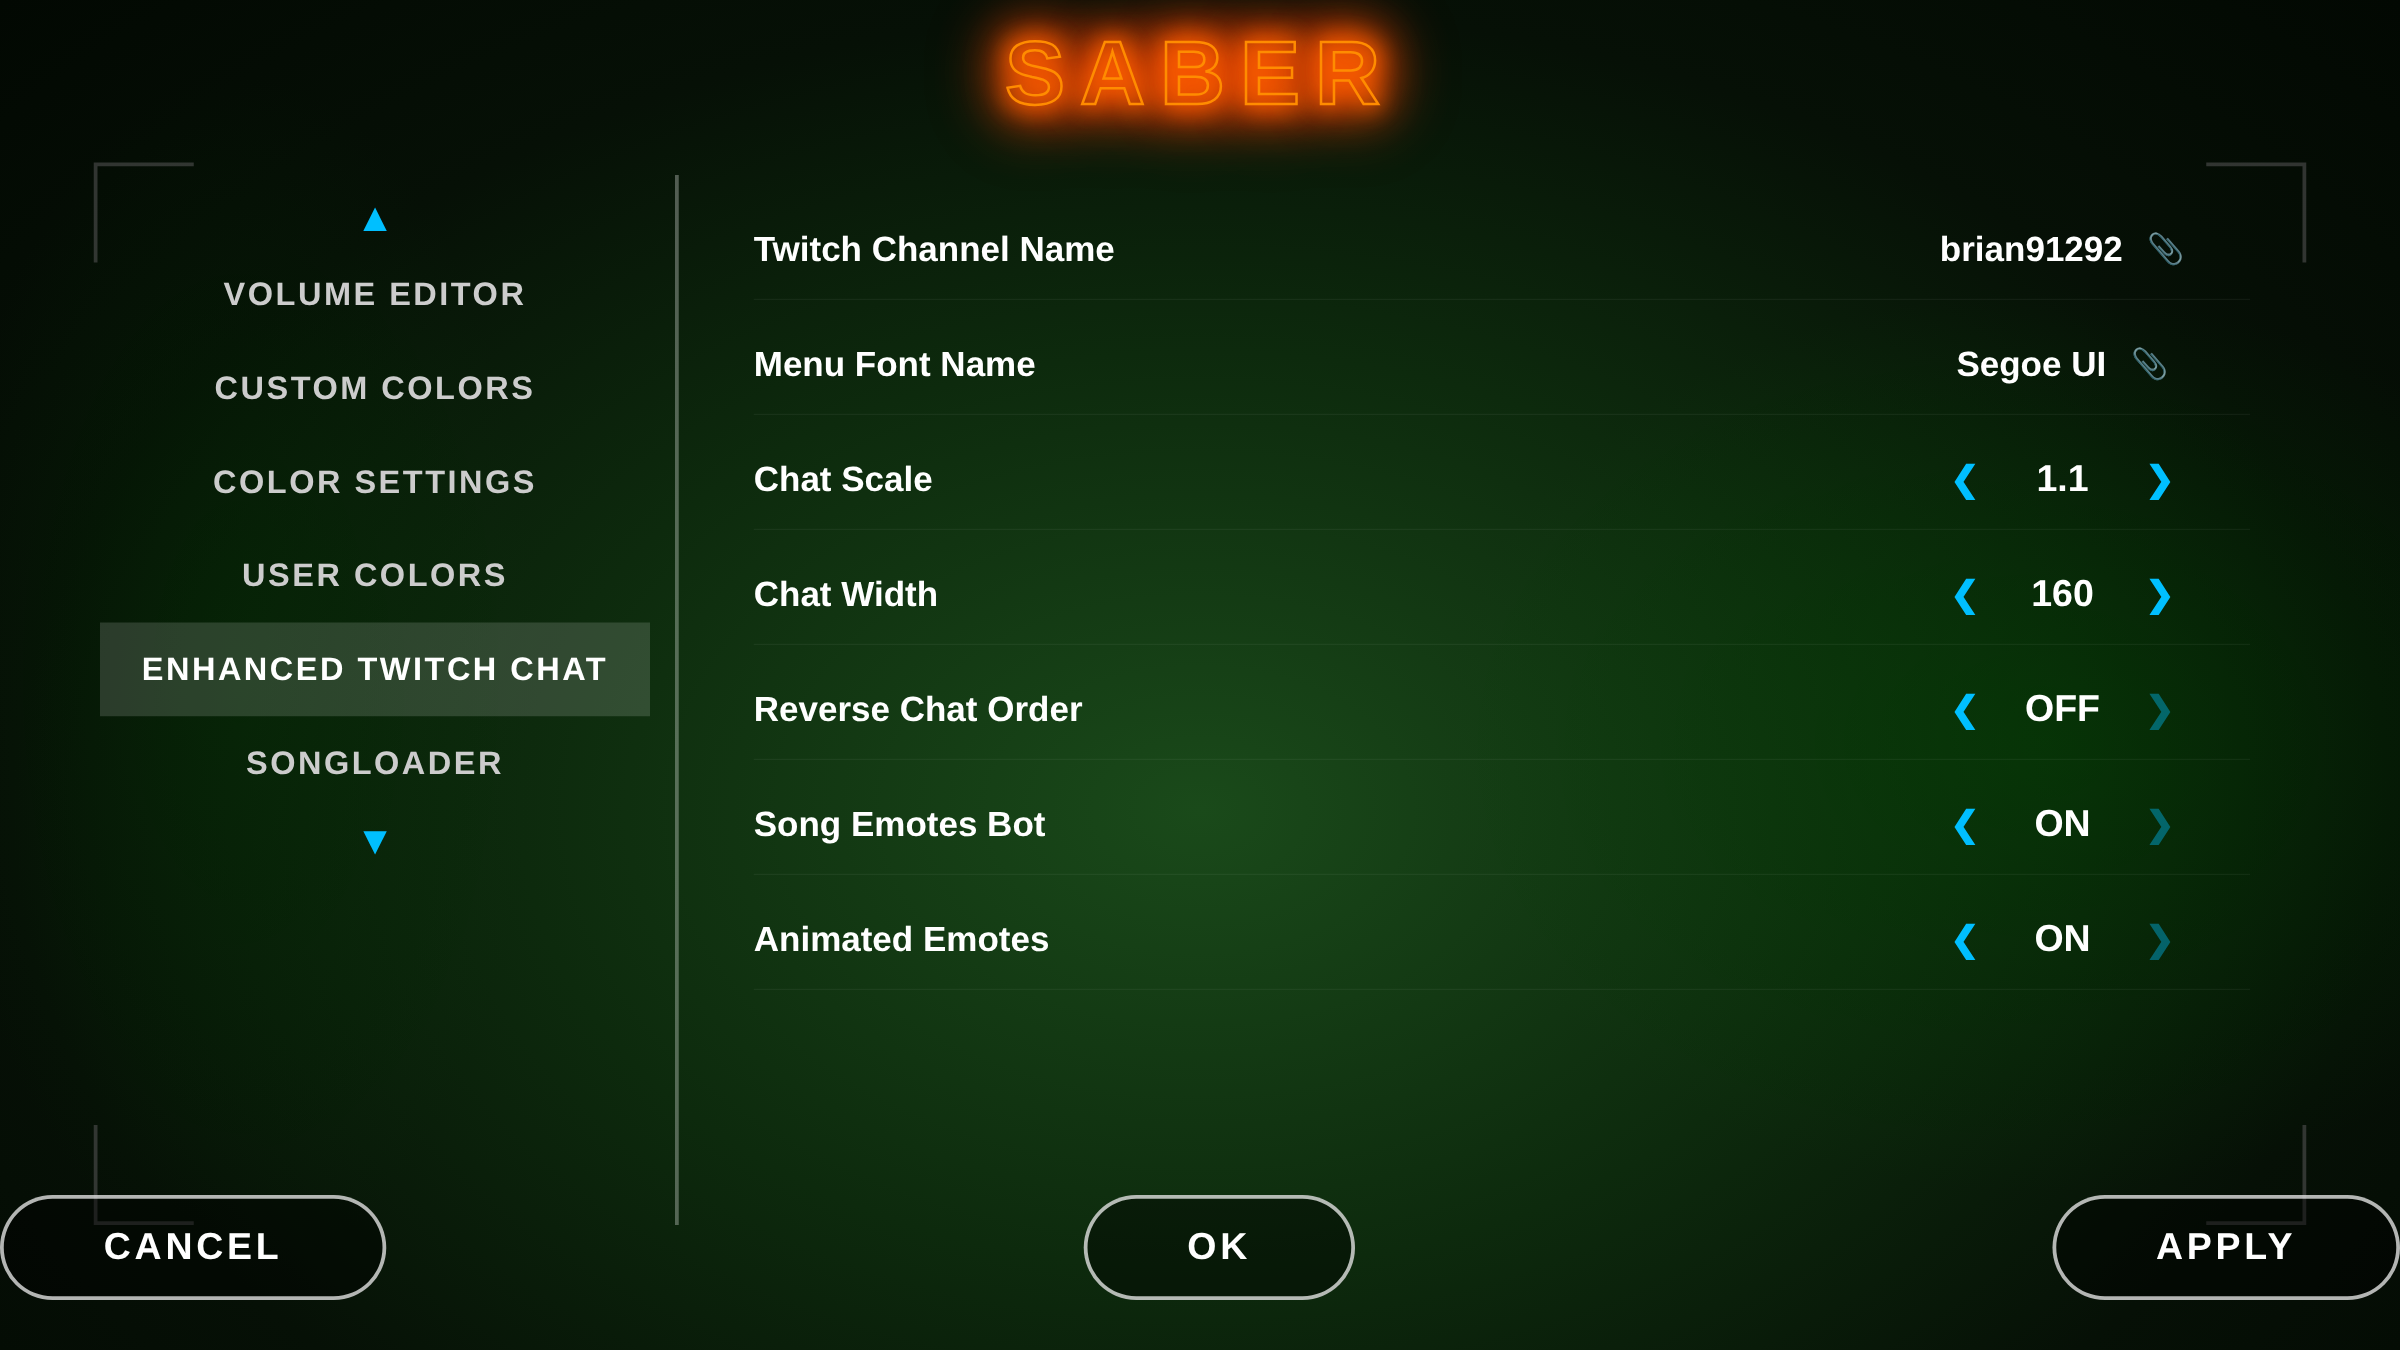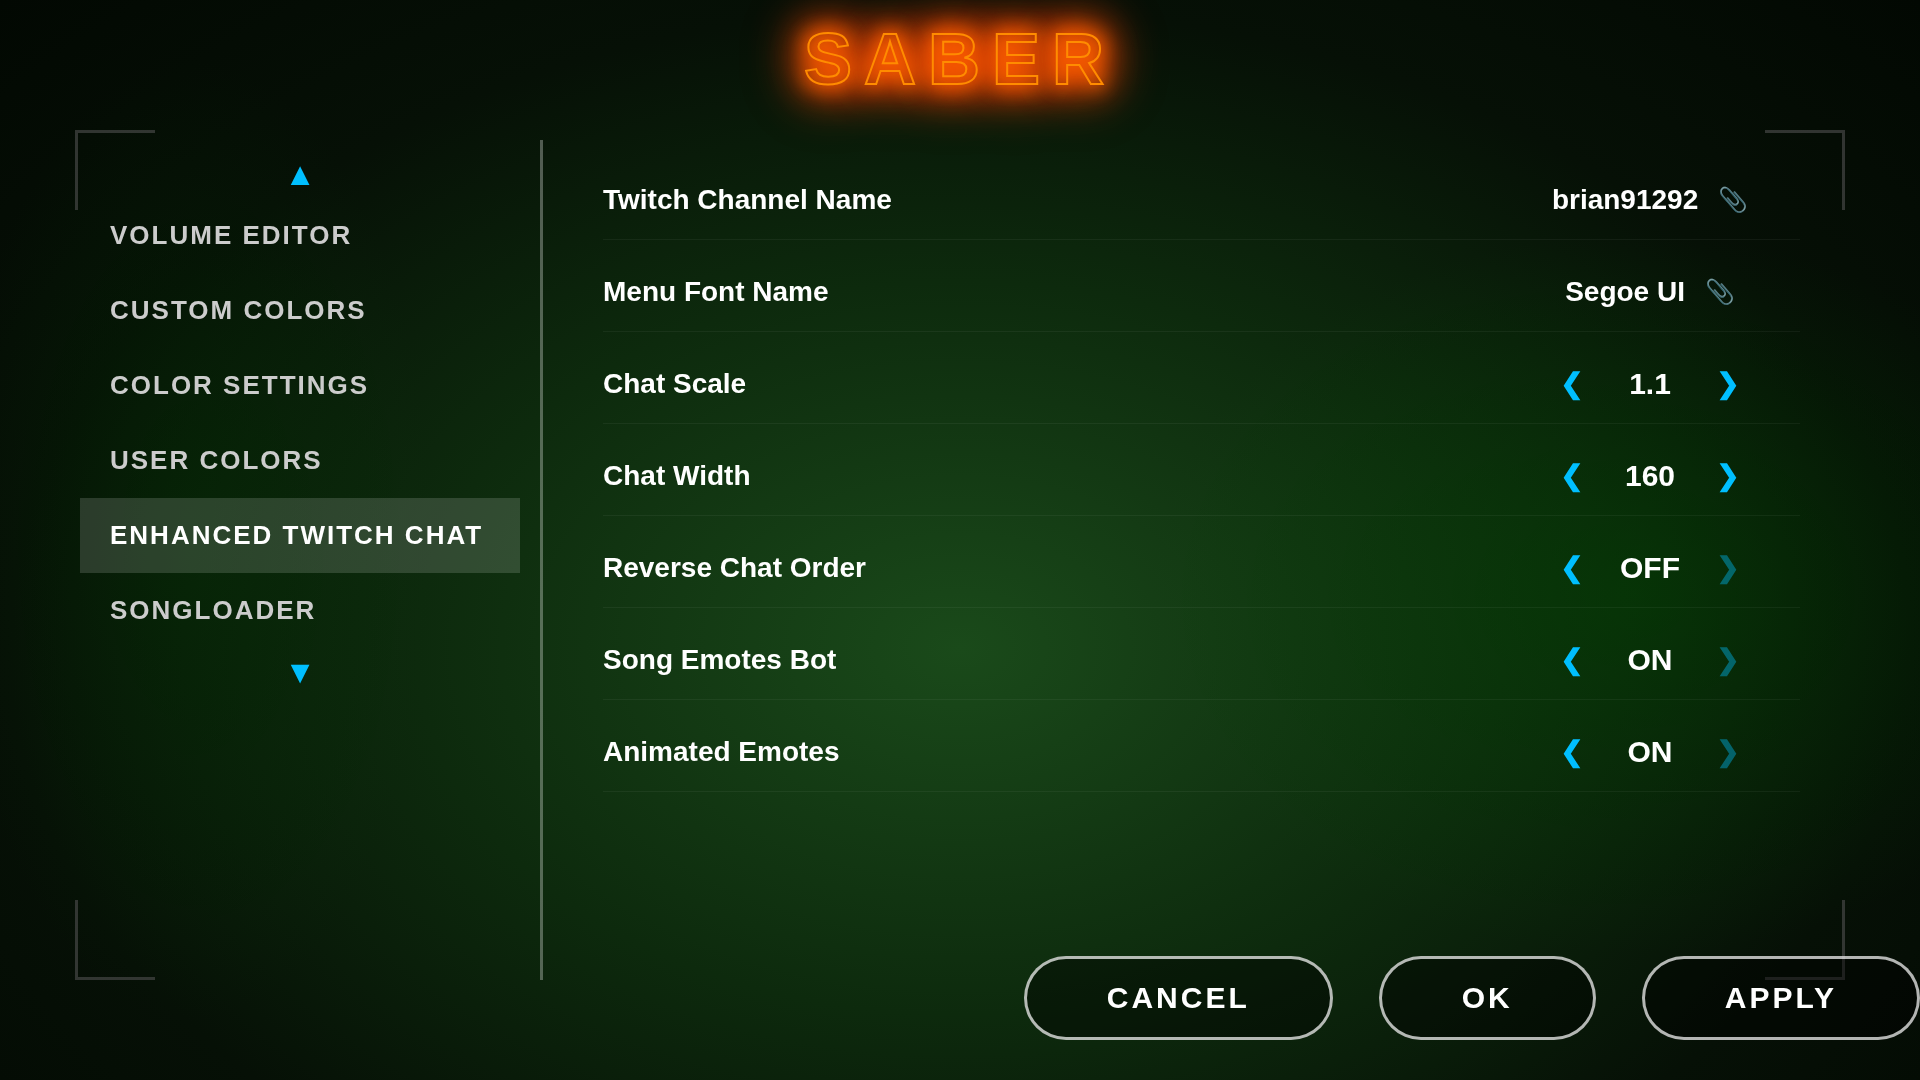--- a/index.html
+++ b/index.html
@@ -88,20 +88,21 @@
     .sidebar-item {
       width: 100%;
       padding: 22px 30px;
       color: #ccc;
       font-size: 26px;
       font-weight: 700;
       letter-spacing: 2px;
       cursor: pointer;
       font-family: 'Arial Black', Arial, sans-serif;
       text-transform: uppercase;
+      text-align: center;
     }
 
     .sidebar-item.active {
       background: rgba(255,255,255,0.15);
       color: #fff;
       border-radius: 0;
     }
 
     
     .divider {
@@ -182,21 +183,21 @@
       font-family: 'Segoe UI', Arial, sans-serif;
     }
 
     
     .bottom-buttons {
       position: absolute;
       bottom: 40px;
       left: 0;
       right: 0;
       display: flex;
-      justify-content: flex-end;
+      justify-content: space-between;
       gap: 46px;
     }
 
     .btn {
       padding: 22px 80px;
       border: 3px solid rgba(255,255,255,0.7);
       background: rgba(0,0,0,0.4);
       color: #fff;
       font-size: 30px;
       font-weight: 800;

